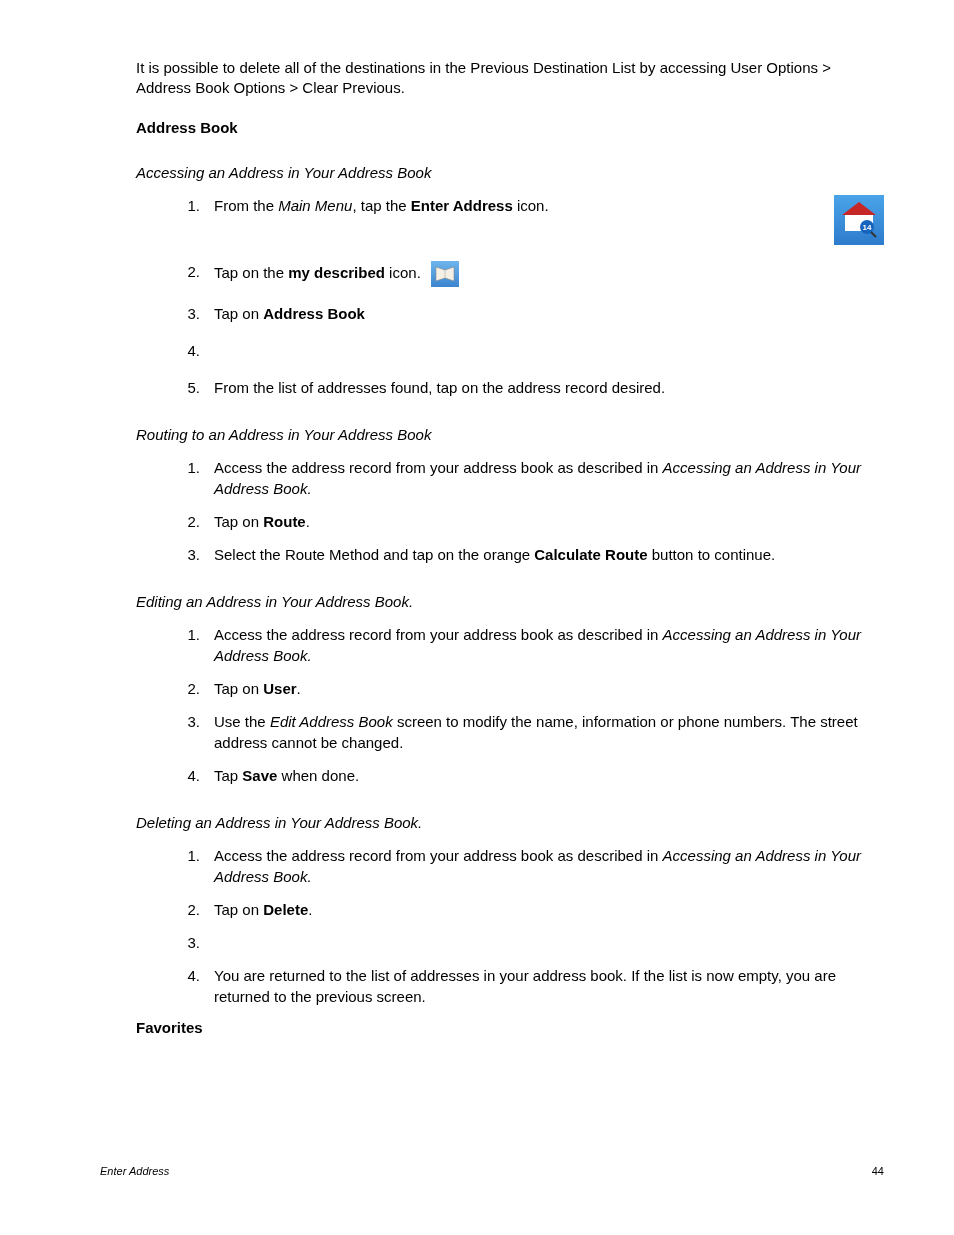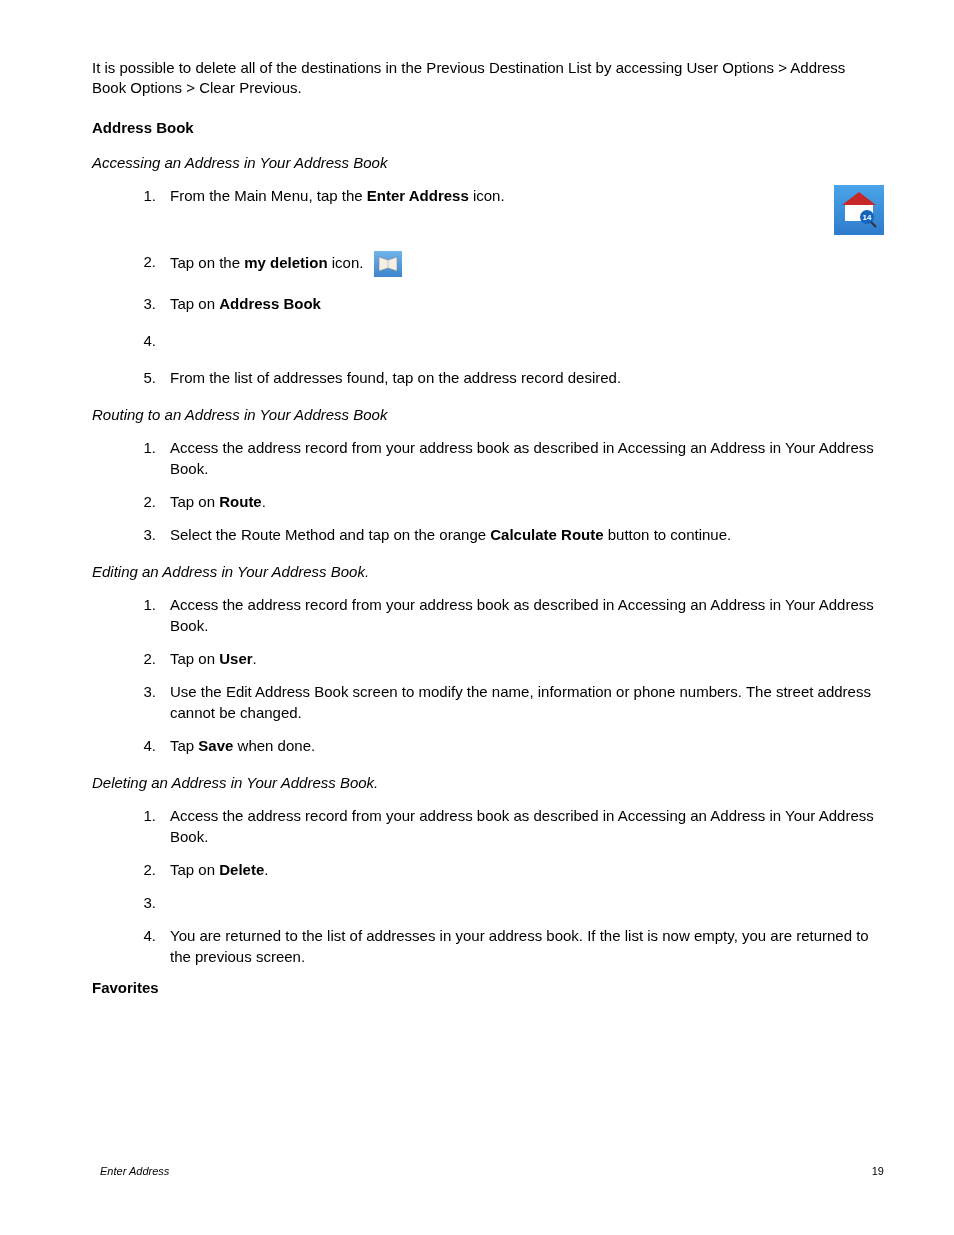--- a/index.html
+++ b/index.html
@@ -5,37 +5,37 @@
   html, body {
     margin: 0;
     padding: 0;
     width: 954px;
     background: #fff;
     font-family: Arial, Helvetica, sans-serif;
     color: #000;
     font-size: 15px;
   }
   .page {
-    padding: 58px 70px 40px 56px;
+    padding: 58px 70px 40px 100px;
     box-sizing: border-box;
     position: relative;
     min-height: 1235px;
   }
   .intro {
     margin: 0 36px 20px 36px;
     line-height: 1.35;
   }
   .section-heading {
     font-weight: bold;
     margin: 10px 0 18px 36px;
     font-size: 15px;
   }
   .sub-heading {
     font-style: italic;
-    margin: 18px 0 14px 36px;
+    margin: 28px 0 14px 36px;
   }
   ol.steps {
     list-style: none;
     padding: 0;
     margin: 0 0 10px 0;
   }
   ol.steps > li {
     display: flex;
     align-items: flex-start;
     margin: 0 0 16px 0;
@@ -49,21 +49,21 @@
     text-align: right;
     margin-left: 70px;
     margin-right: 14px;
     flex-shrink: 0;
   }
   .step-body {
     flex: 1;
     padding-right: 8px;
   }
   .b { font-weight: bold; }
-  .i { }
+  .i { font-style: italic; }
   .icon-holder {
     display: inline-flex;
     vertical-align: middle;
     margin-left: 6px;
   }
   .icon-enter-address {
     width: 50px;
     height: 50px;
     background: linear-gradient(#4aa4e8, #2d7bcc);
     display: inline-flex;
@@ -117,21 +117,21 @@
           <polygon points="19,1 36,14 2,14" fill="#c62828"></polygon>
           <circle cx="27" cy="26" r="7" fill="#1565c0"></circle>
           <text x="27" y="29" font-size="8" fill="#fff" text-anchor="middle" font-weight="bold">14</text>
           <line x1="31" y1="31" x2="36" y2="36" stroke="#333" stroke-width="2"></line>
         </svg>
       </span>
     </li>
     <li>
       <span class="num">2.</span>
       <span class="step-body">
-        <span>Tap on the </span><span class="b">my deletion</span><span> icon.</span>
+        <span>Tap on the </span><span class="b">my described</span><span> icon.</span>
         <span class="icon-holder">
           <span class="icon-my-addresses">
             <svg width="22" height="18" viewBox="0 0 22 18">
               <path d="M2 2 L11 5 L20 2 L20 16 L11 13 L2 16 Z" fill="#f5f0e6" stroke="#888" stroke-width="0.6"></path>
               <line x1="11" y1="5" x2="11" y2="13" stroke="#aaa" stroke-width="0.6"></line>
             </svg>
           </span>
         </span>
       </span>
     </li>
@@ -223,16 +223,16 @@
     <li>
       <span class="num">4.</span>
       <span class="step-body">You are returned to the list of addresses in your address book.  If the list is now empty, you are returned to the previous screen.</span>
     </li>
   </ol>
 
   <div class="section-heading">Favorites</div>
 
   <div class="footer">
     <span class="left">Enter Address</span>
-    <span>19</span>
+    <span>44</span>
   </div>
 
 </div>
 
 </body></html>

